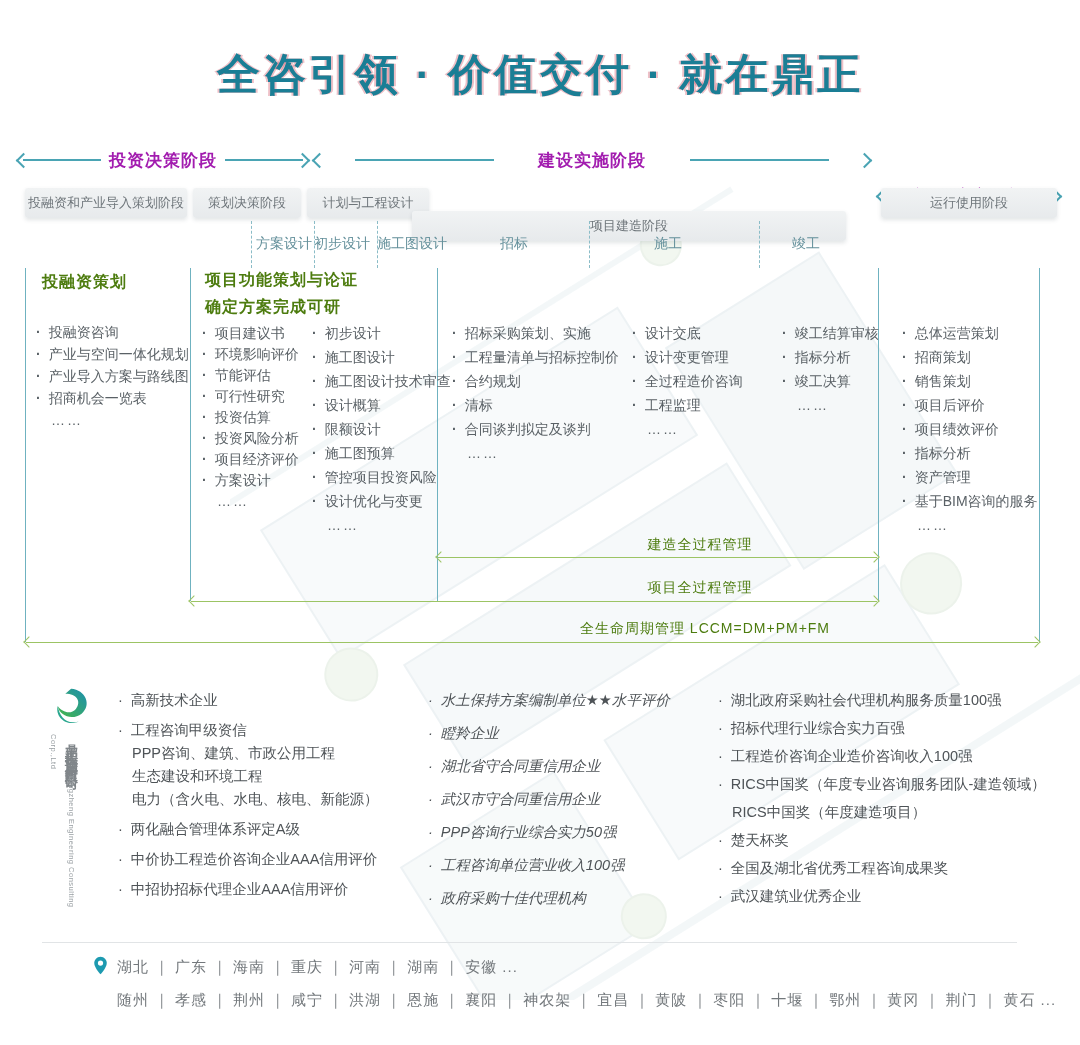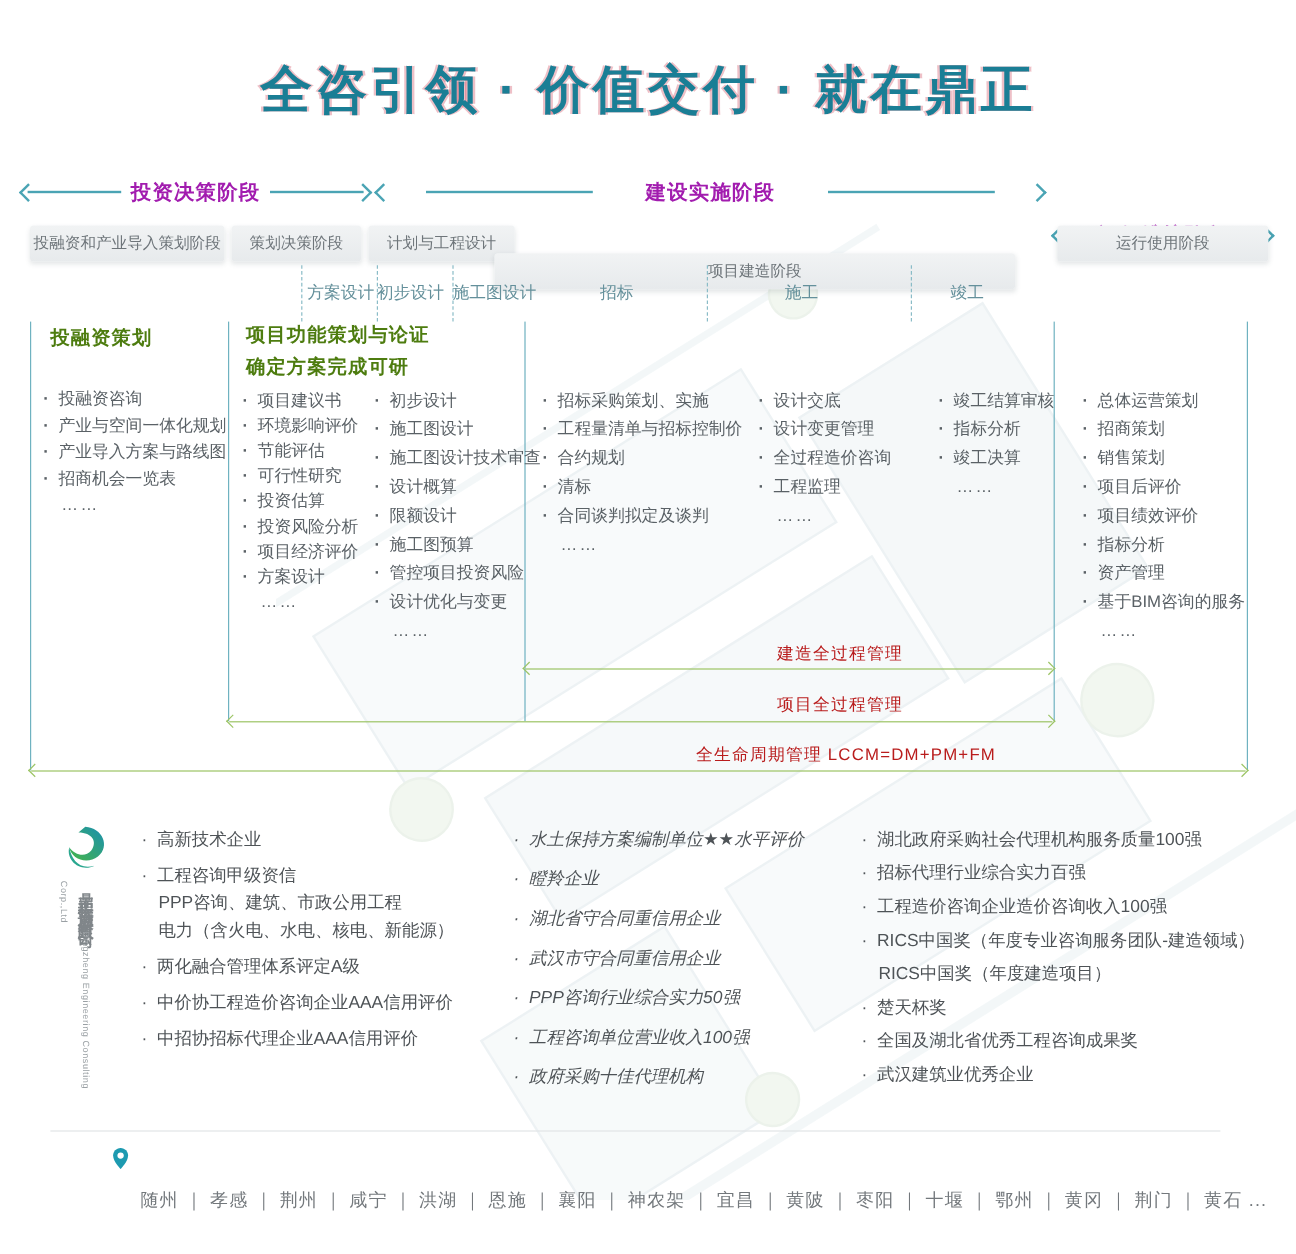--- a/index.html
+++ b/index.html
@@ -44,21 +44,21 @@
   .svc .it.el::before{content:"";margin:0;}
   .svc.p22 .it{margin-bottom:7px;}
   .svc.p21 .it{margin-bottom:6px;}
   .svc.p24 .it{margin-bottom:9px;}
   
   .garrow{position:absolute;height:8px;display:flex;align-items:center;}
   .garrow .ln{flex:1;height:0;border-top:1.5px solid #9cc464;}
   .gah{width:7px;height:7px;border-left:1.5px solid #9cc464;border-bottom:1.5px solid #9cc464;flex:0 0 auto;}
   .gah.l{transform:rotate(45deg);margin-right:-7px;}
   .gah.r{transform:rotate(225deg);margin-left:-7px;}
-  .glabel{position:absolute;font-size:14px;color:#b91c1c;white-space:nowrap;transform:translateX(-50%);letter-spacing:1px;}
+  .glabel{position:absolute;font-size:14px;color:#4d7c0f;white-space:nowrap;transform:translateX(-50%);letter-spacing:1px;}
   
   .logo{position:absolute;left:50px;top:686px;}
   .company-vert{position:absolute;left:44px;top:734px;height:200px;writing-mode:vertical-rl;}
   .company-vert .cn{font-size:13px;color:#80868a;letter-spacing:3px;font-weight:bold;}
   .company-vert .en{font-size:7.5px;color:#9aa0a4;letter-spacing:.5px;margin-top:2px;}
   .cred{position:absolute;font-size:14.5px;color:#4e5357;}
   .cred .ln{line-height:20px;white-space:nowrap;}
   .cred .ln::before{content:"·";margin-right:8px;color:#4e5357;}
   .cred .ln.sub{padding-left:14px;}
   .cred .ln.sub::before{content:"";margin:0;}
@@ -247,20 +247,21 @@
   </div>
   <div class="company-vert">
     <span class="cn">鼎正工程咨询股份有限公司</span>
     <span class="en">Dingzheng Engineering Consulting Corp.,Ltd</span>
   </div>
 
   <div class="cred colA" style="left:118px;top:690px;">
     <div class="ln ga">高新技术企业</div>
     <div class="ln gs">工程咨询甲级资信</div>
     <div class="ln sub gs">PPP咨询、建筑、市政公用工程</div>
+    <div class="ln sub gs">生态建设和环境工程</div>
     <div class="ln sub ga">电力（含火电、水电、核电、新能源）</div>
     <div class="ln ga">两化融合管理体系评定A级</div>
     <div class="ln ga">中价协工程造价咨询企业AAA信用评价</div>
     <div class="ln">中招协招标代理企业AAA信用评价</div>
   </div>
 
   <div class="cred colB" style="left:428px;top:690px;font-style:italic;">
     <div class="ln">水土保持方案编制单位★★水平评价</div>
     <div class="ln">瞪羚企业</div>
     <div class="ln">湖北省守合同重信用企业</div>
@@ -281,15 +282,16 @@
     <div class="ln">武汉建筑业优秀企业</div>
   </div>
 
   <div class="divider"></div>
   <div class="pin">
     <svg width="15" height="19" viewBox="0 0 24 30">
       <path d="M12 1 C6 1 2 6 2 11 c0 8 10 18 10 18 s10-10 10-18 C22 6 18 1 12 1 z" fill="#1d9ab0"></path>
       <circle cx="12" cy="11" r="4.2" fill="#fff"></circle>
     </svg>
   </div>
+  <div class="loc" style="left:117px;top:958px;">湖北 ｜ 广东 ｜ 海南 ｜ 重庆 ｜ 河南 ｜ 湖南 ｜ 安徽  ...</div>
   <div class="loc" style="left:117px;top:991px;text-align:right;">随州 ｜ 孝感 ｜ 荆州 ｜ 咸宁 ｜ 洪湖 ｜ 恩施 ｜ 襄阳 ｜ 神农架 ｜ 宜昌 ｜ 黄陂 ｜ 枣阳 ｜ 十堰 ｜ 鄂州 ｜ 黄冈 ｜ 荆门 ｜ 黄石  ...</div>
 
 </div>
 
 </body></html>

